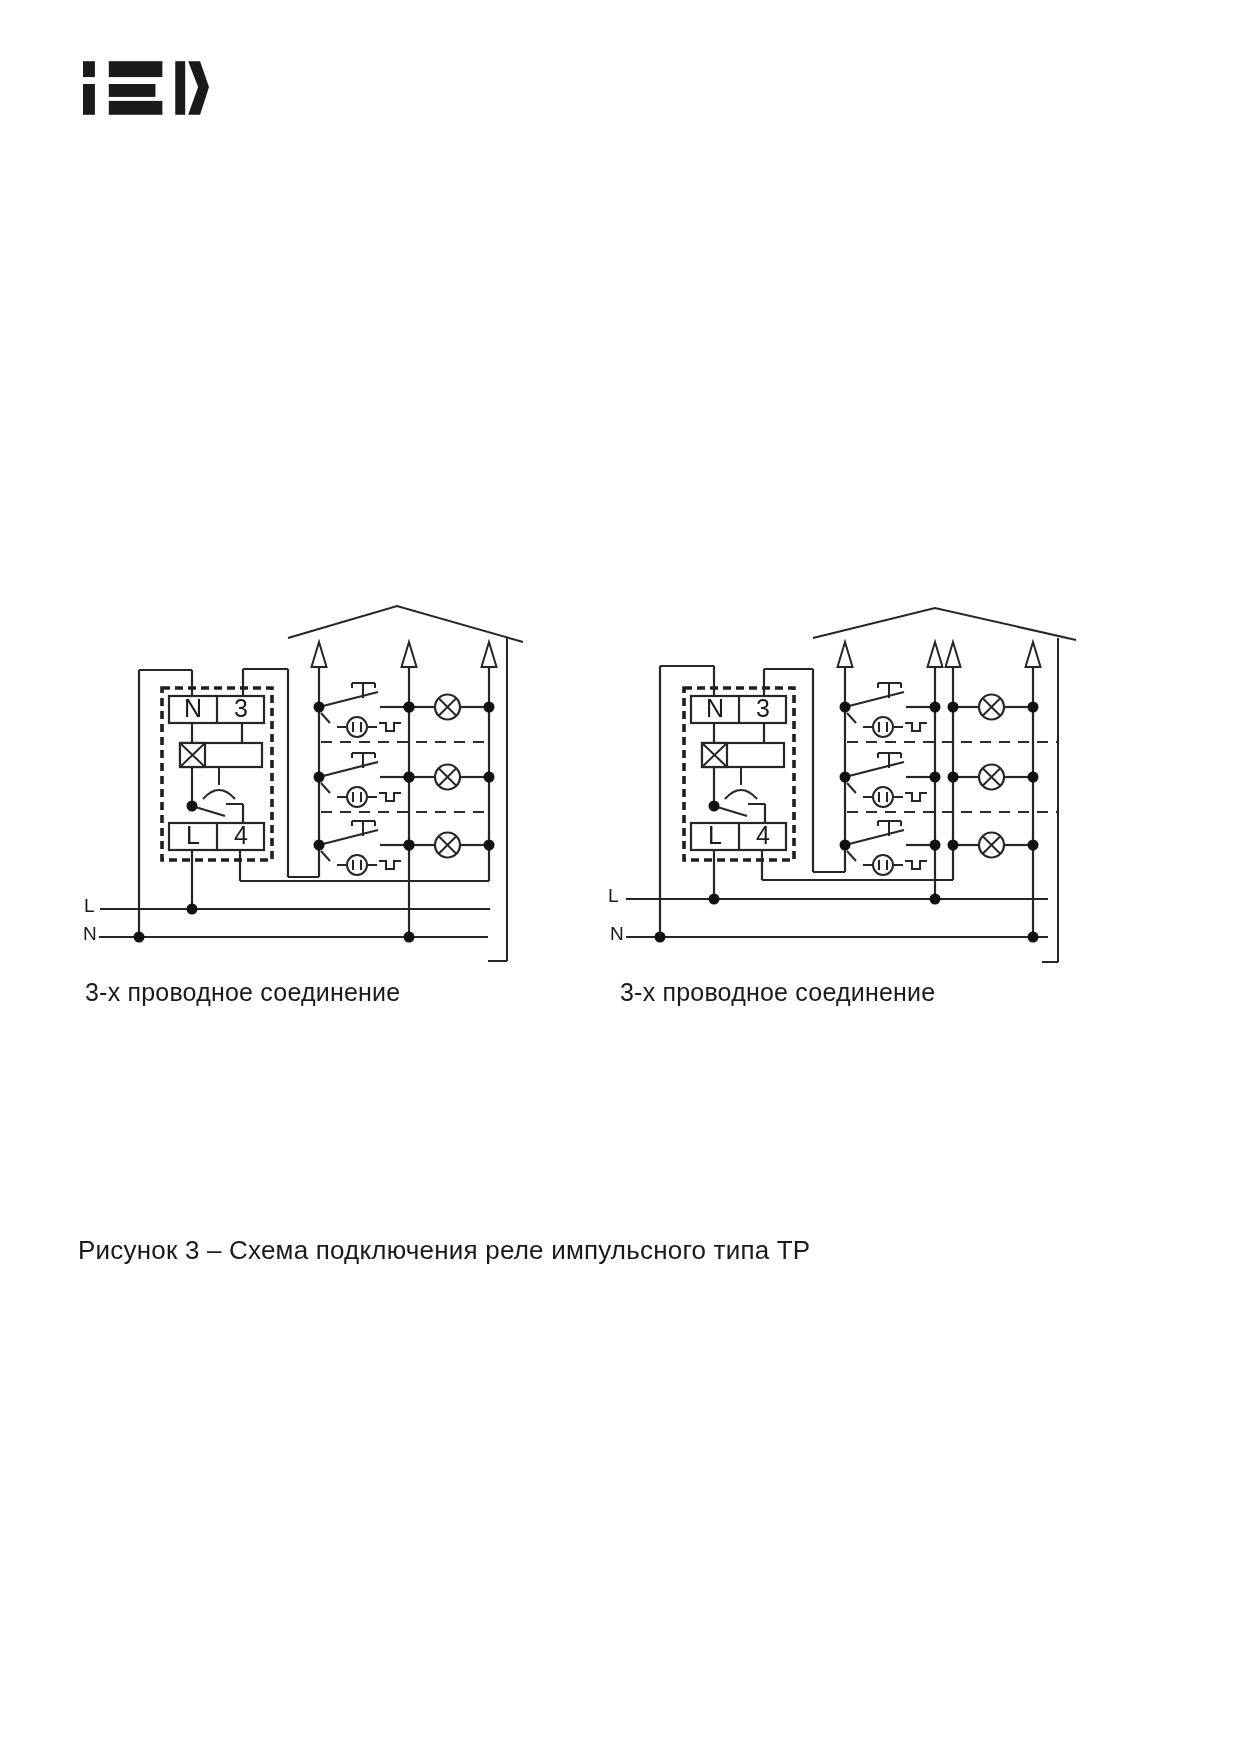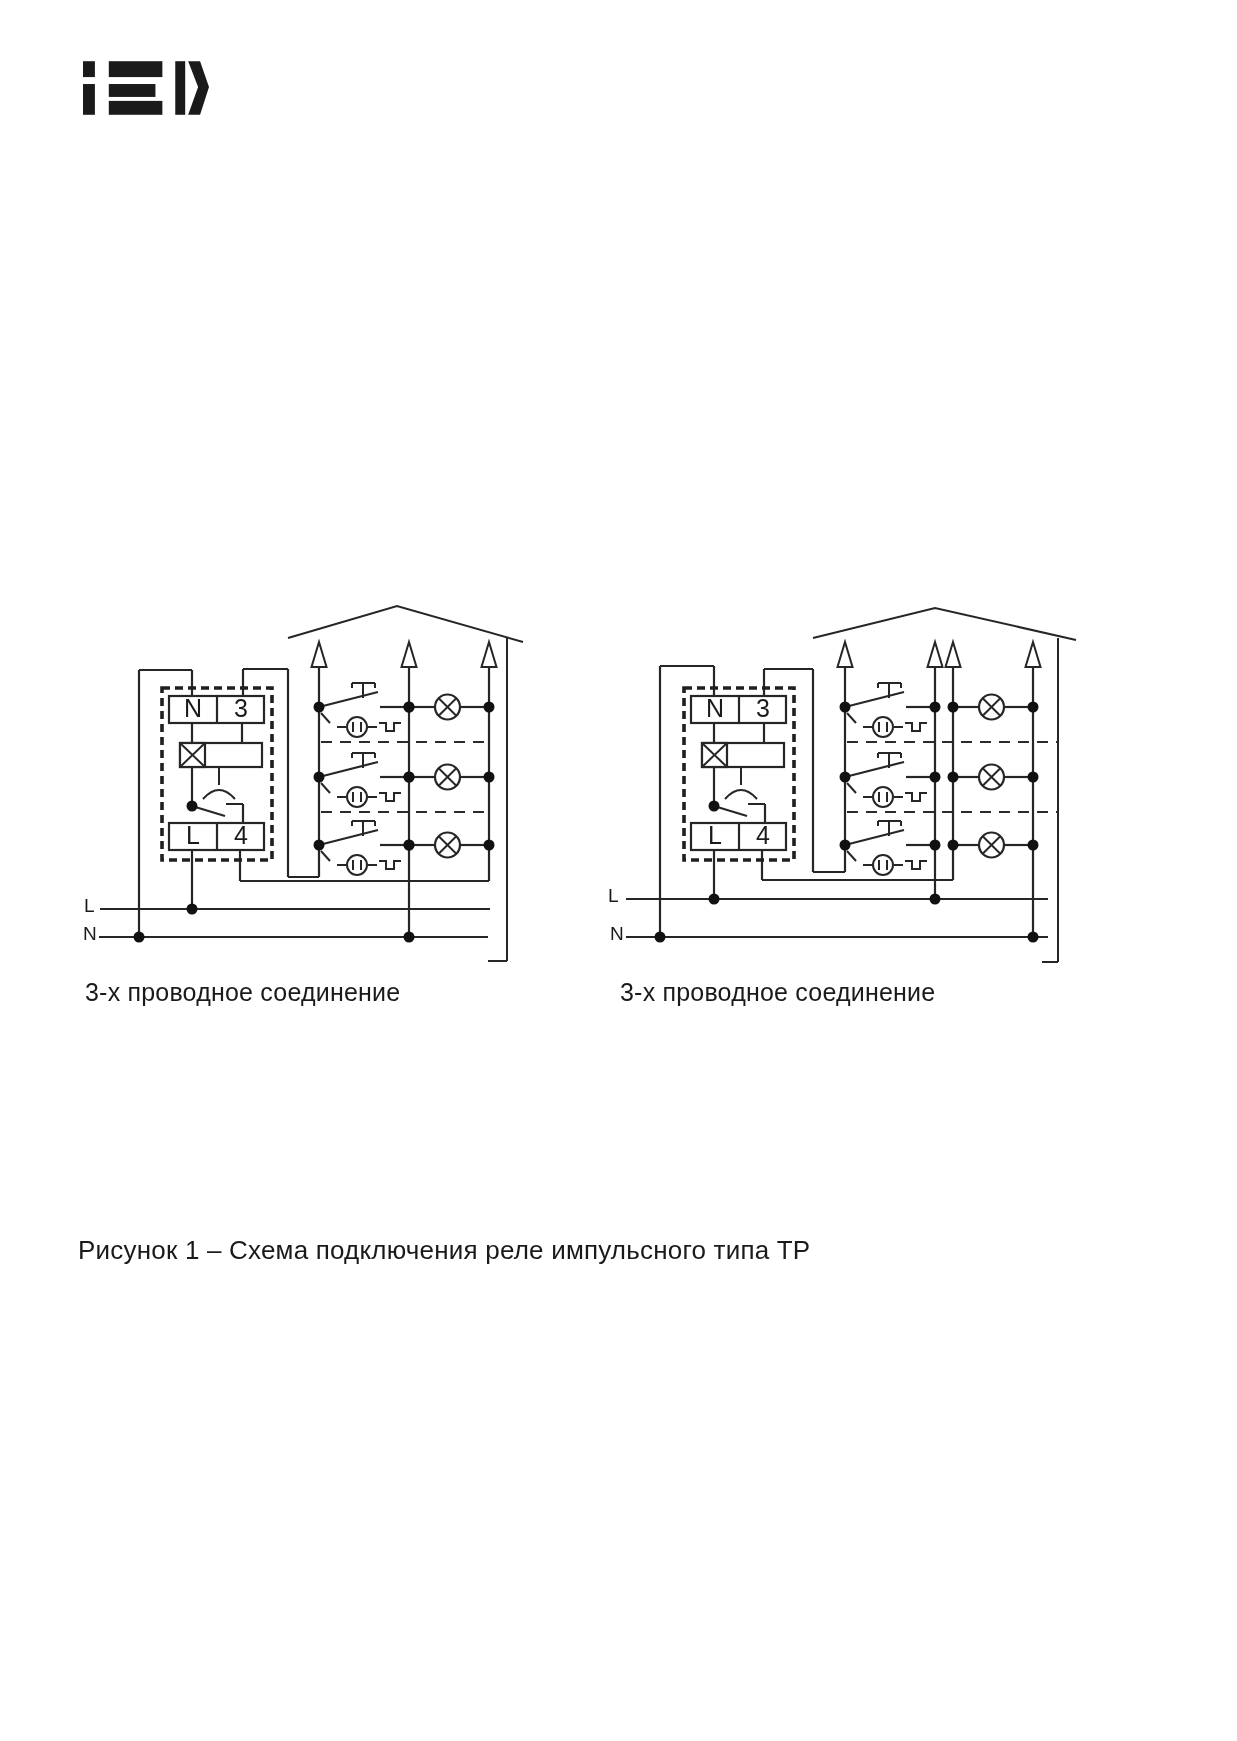--- a/index.html
+++ b/index.html
@@ -162,13 +162,13 @@
     <circle class="dot" cx="1033" cy="937" r="5.5"></circle>
     <text class="svgtext bus-label" x="608" y="902">L</text>
     <text class="svgtext bus-label" x="610" y="940">N</text>
   </g>
 </svg>
 
 <div class="caption" style="left:85px;top:979px">3-х проводное соединение</div>
 
 <div class="caption" style="left:620px;top:979px">3-х проводное соединение</div>
 
-<div class="fig-caption" style="left:78px;top:1236px">Рисунок 1 – Схема подключения реле импульсного типа ТР</div>
+<div class="fig-caption" style="left:78px;top:1236px">Рисунок 3 – Схема подключения реле импульсного типа ТР</div>
 
 </body></html>

